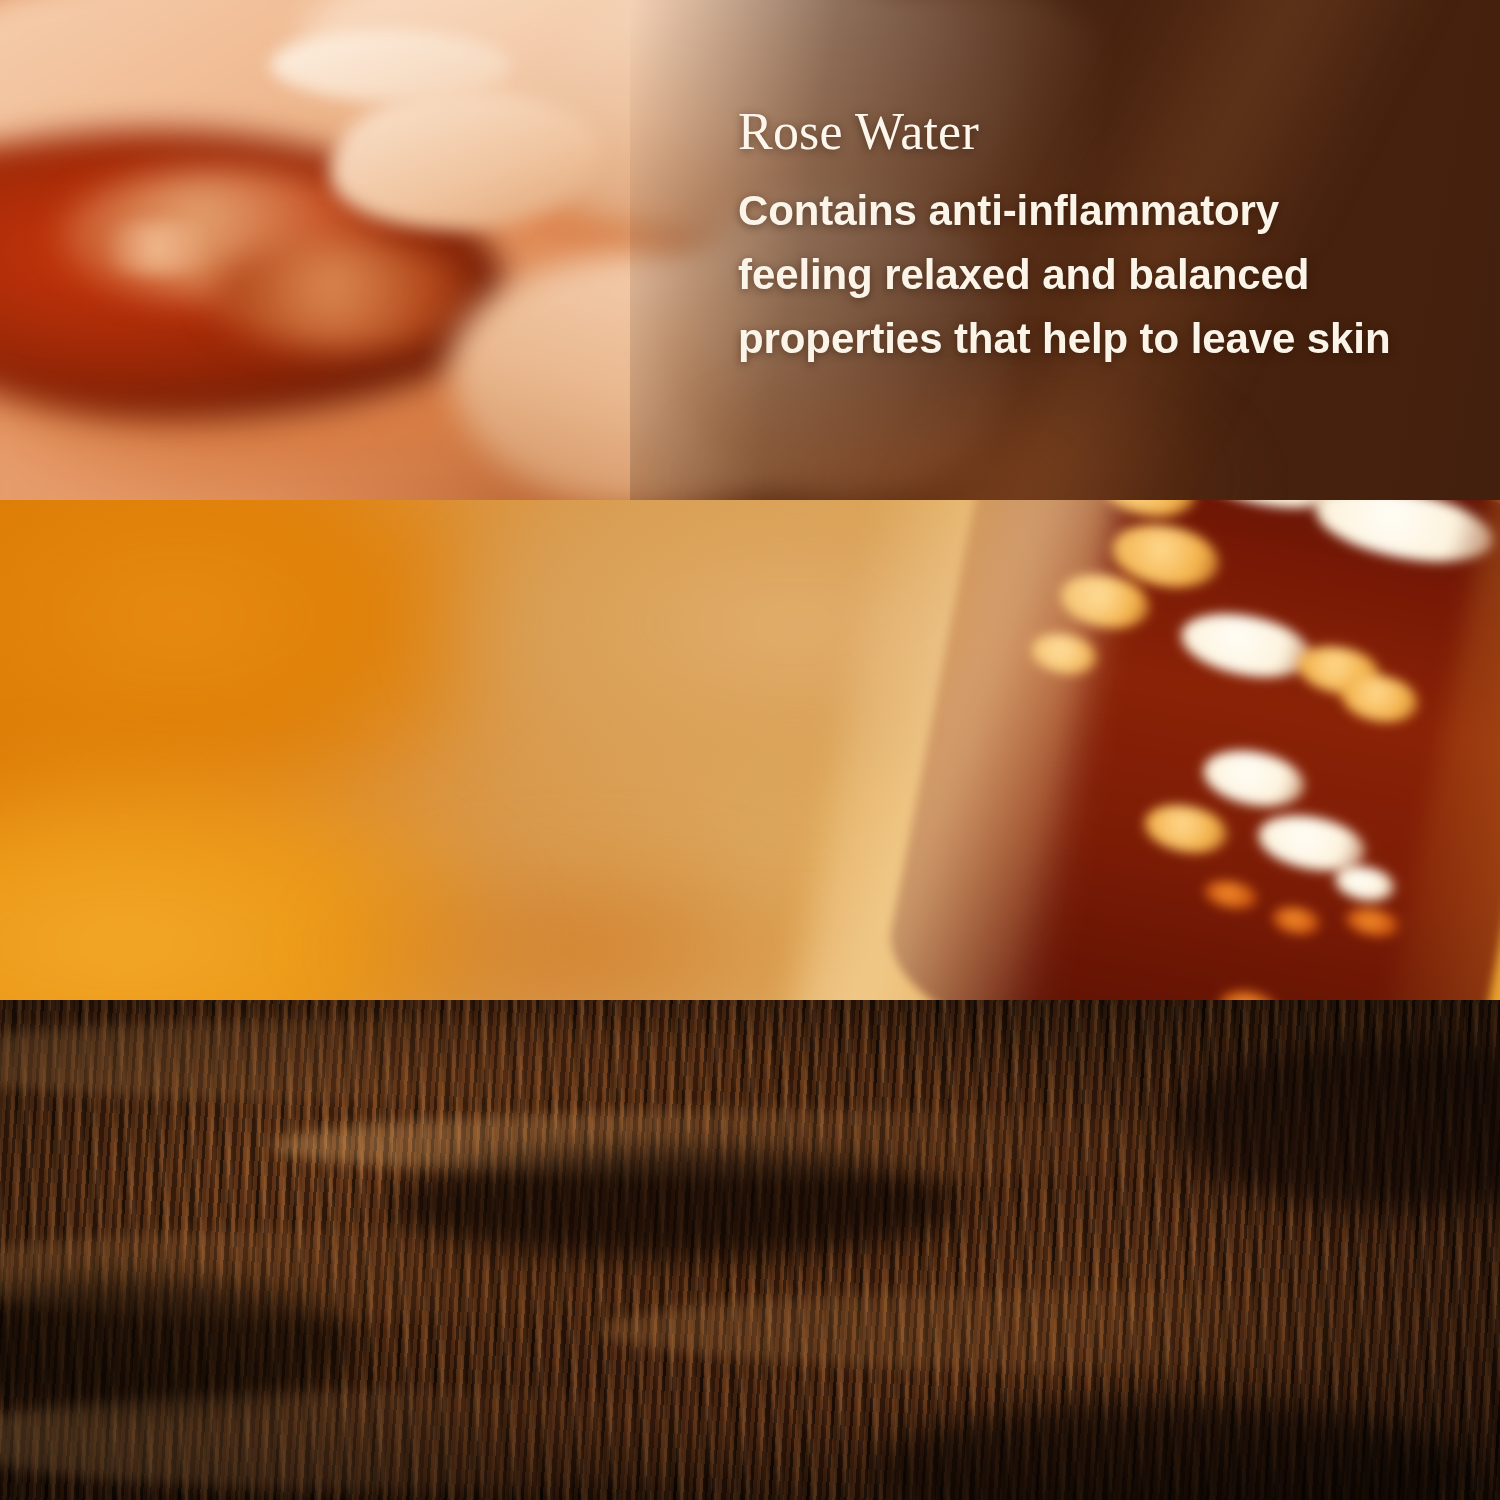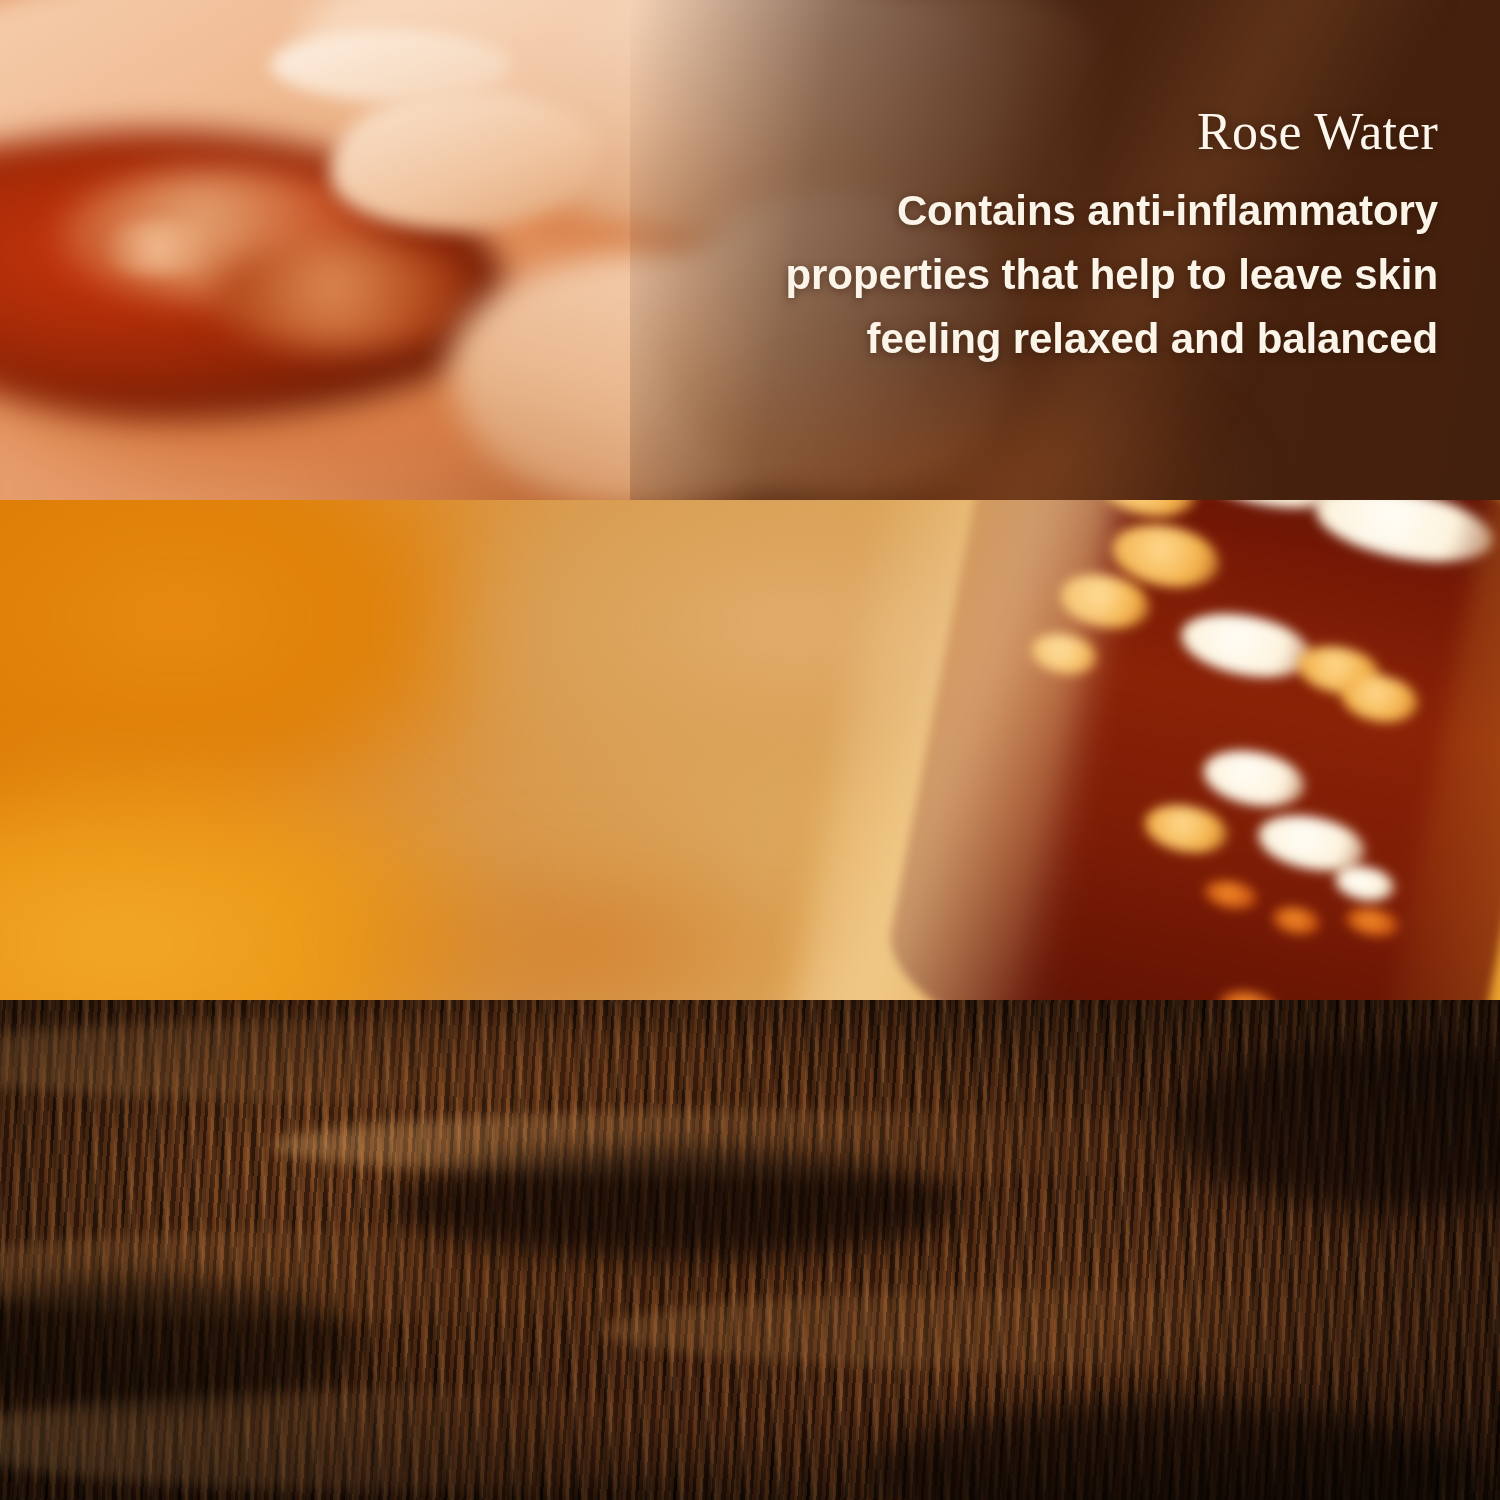--- a/index.html
+++ b/index.html
@@ -139,21 +139,21 @@
     background:radial-gradient(78% 86% at 46% 46%,rgba(0,0,0,0) 42%,rgba(0,0,0,.42) 82%,rgba(0,0,0,.62) 100%);}
 
   
   .txt{position:absolute;z-index:6;}
   .head{font-family:"Liberation Serif",serif;font-weight:400;
         letter-spacing:.2px;line-height:1.06;margin:0 0 20px 0;}
   .body{font-family:"Liberation Sans",sans-serif;font-weight:400;
         letter-spacing:-.1px;margin:0;}
   .body span{display:block;}
 
-  #rose-text{left:738px;top:104px;width:700px;text-align:right;}
+  #rose-text{left:738px;top:104px;width:700px;text-align:left;}
   #rose-text .head{font-size:52px;color:#fdf6ec;
         text-shadow:0 2px 10px rgba(40,16,4,.55);}
   #rose-text .body{font-size:42px;line-height:64px;color:#fbf4e8;
         text-shadow:0 2px 9px rgba(40,16,4,.5);font-weight:bold;}
 </style>
 </head>
 <body>
 
 <div class="stage">
 
@@ -174,22 +174,22 @@
       <div class="petal p11"></div>
       <div class="petal p12"></div>
       <div class="rose-shadow"></div>
       <div class="rose-sheen"></div>
       <div class="rose-glowbr"></div>
     </div>
     <div class="txt" id="rose-text">
       <h2 class="head">Rose Water</h2>
       <p class="body">
         <span>Contains anti-inflammatory</span>
+        <span>feeling relaxed and balanced</span>
         <span>properties that help to leave skin</span>
-        <span>feeling relaxed and balanced</span>
       </p>
     </div>
   </section>
 
   <section class="panel" id="panel-gold">
     <div class="art">
       <div class="gold-base"></div>
       <div class="gold-l1"></div>
       <div class="gold-l2"></div>
       <div class="gold-l3"></div>

